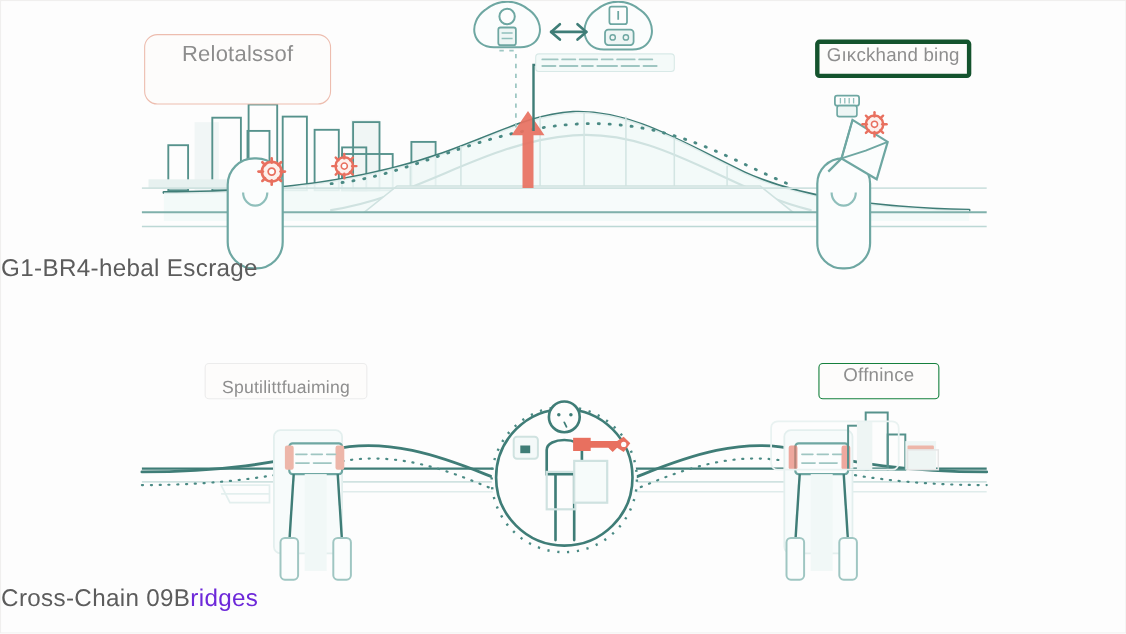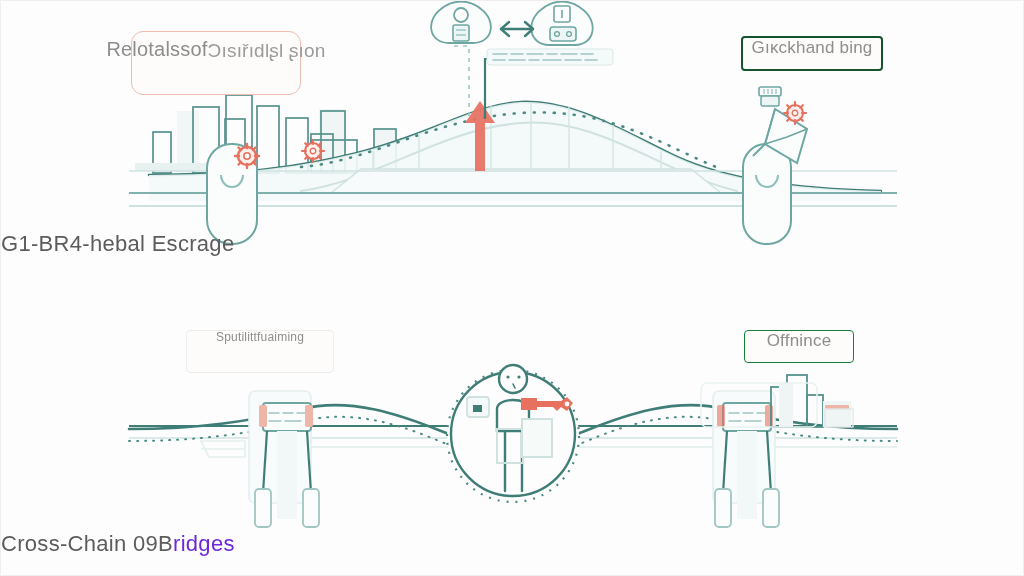--- a/index.html
+++ b/index.html
@@ -36,32 +36,33 @@
   #chip-relay{
     left:130px;top:30px;width:170px;height:64px;
     border:1.4px solid #edbdaf;border-radius:12px;
     padding:6px 16px;
     font-size:20px;color:#8d8d8d;
   }
   #chip-relay .l2{font-size:19px;margin-top:2px;color:#9b9b9b;}
 
   #chip-quick{
     left:740px;top:35px;width:142px;height:35px;
-    border:2px solid #14532d;border-radius:4px;
+    border:4px solid #14532d;border-radius:4px;
     padding:0 12px;
     font-size:17px;color:#8e8e8e;
     justify-content:center;
   }
 
   #chip-split{
-    left:185px;top:329px;width:148px;height:43px;
+    left:185px;top:329px;width:148px;height:33px;
     border:1px solid #ececec;border-radius:4px;
     padding:0 11px;
-    font-size:12px;color:#8e8e8e;
+    font-size:16px;color:#8e8e8e;
     justify-content:center;
+    align-items:flex-end;
   }
 
   #chip-off{
     left:743px;top:329px;width:110px;height:33px;
     border:1px solid #15803d;border-radius:4px;
     padding:0 11px;
     font-size:17px;color:#8e8e8e;
     justify-content:center;
   }
 
@@ -361,21 +362,20 @@
         <rect x="824" y="408" width="28" height="18" fill="none" stroke="#e6e6e6" stroke-width="1.4"></rect>
       </g>
       <g fill="none" stroke="#e9f2f1" stroke-width="1.6">
         <rect x="700" y="382" width="116" height="44" rx="6"></rect>
       </g>
     </g>
   </svg>
 
   <div class="chip" id="chip-relay">
     <span class="l1">Relotalssof</span>
-    <span class="l2">Ɔısıřıdlʂl ʂıon</span>
   </div>
 
   <div class="chip" id="chip-quick">
     <span class="l1">Gıĸckhand bing</span>
   </div>
 
   <div class="chip" id="chip-split">
     <span class="l1">Sputilittfuaiming</span>
   </div>
 

